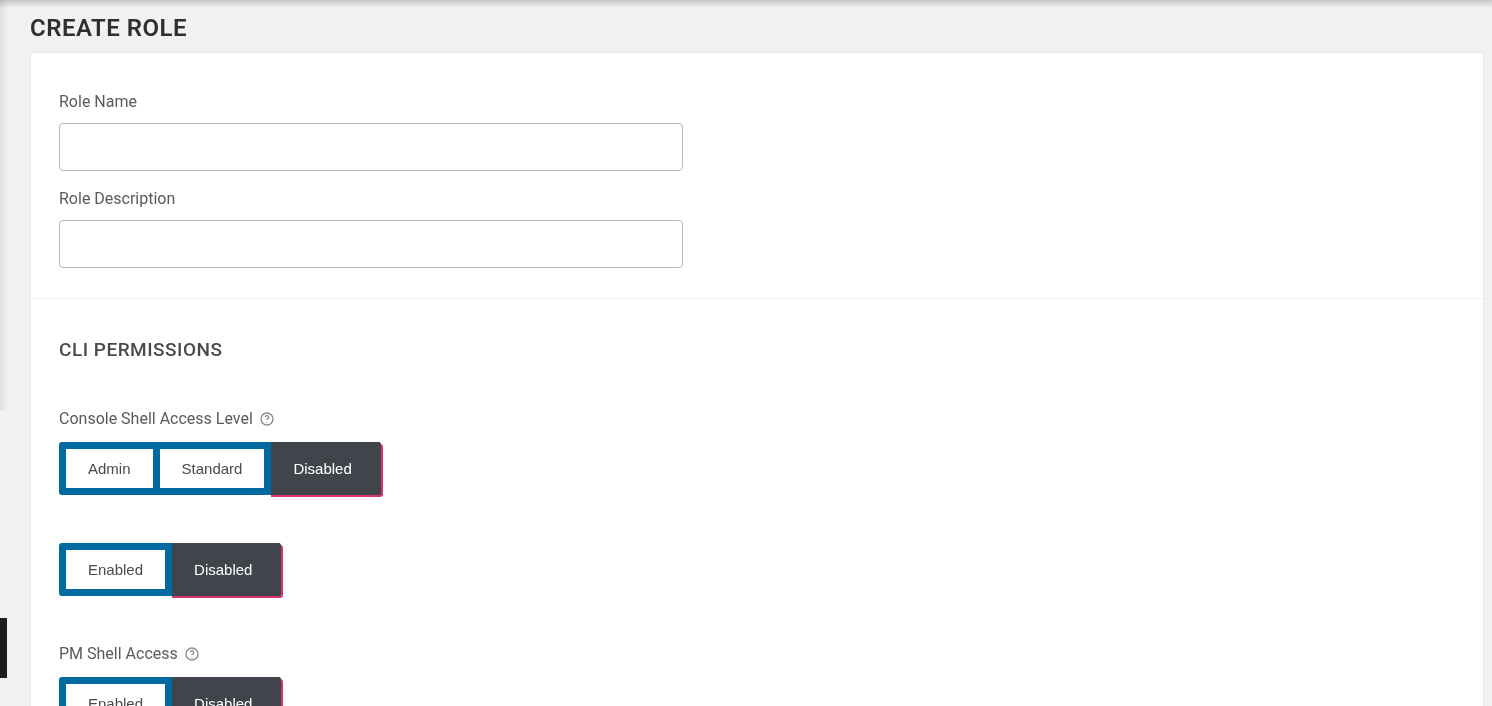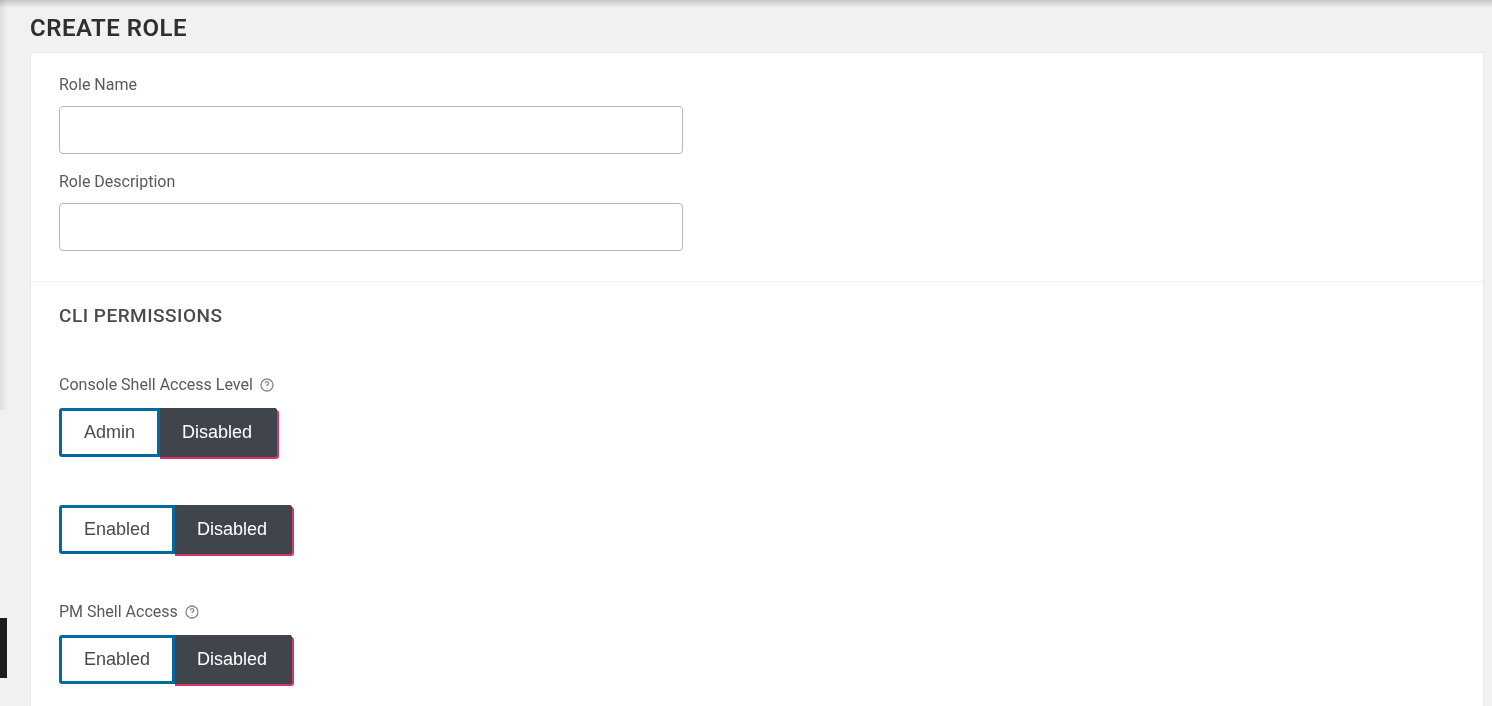--- a/index.html
+++ b/index.html
@@ -55,21 +55,21 @@
     margin: 0;
     padding: 14px 0 10px 22px;
     text-transform: uppercase;
   }
   .panel {
     background: #ffffff;
     border: 1px solid #e9e9e9;
     margin: 0 8px 0 22px;
   }
   .panel-section {
-    padding: 22px 28px 24px 28px;
+    padding: 39px 28px 24px 28px;
   }
   .panel-section + .panel-section {
     border-top: 1px solid #eeeeee;
   }
   .field-group { margin-bottom: 18px; }
   .field-label {
     font-size: 16px;
     color: #5a5a5a;
     margin-bottom: 12px;
     display: flex;
@@ -111,24 +111,24 @@
     width: 16px; height: 16px;
     color: #8a8a8a;
   }
   .help-icon svg { width: 16px; height: 16px; }
   .seg-group {
     display: inline-flex;
     border-radius: 3px;
     overflow: visible;
   }
   .seg-btn {
-    border: 3px solid #0369a1;
+    border: 7px solid #0369a1;
     background: #ffffff;
     color: #4a4a4a;
-    font-size: 18px;
+    font-size: 15px;
     padding: 11px 22px;
     cursor: pointer;
     position: relative;
     margin: 0;
   }
   .seg-btn + .seg-btn { border-left: none; }
   .seg-btn:first-child { border-top-left-radius: 3px; border-bottom-left-radius: 3px; }
   .seg-btn:last-child { border-top-right-radius: 3px; border-bottom-right-radius: 3px; }
   .seg-btn.active {
     background: #3f454b;
@@ -170,20 +170,21 @@
             <span class="help-icon">
               <svg viewBox="0 0 24 24" fill="none" stroke="currentColor" stroke-width="2">
                 <circle cx="12" cy="12" r="9"></circle>
                 <path d="M9.5 9.5a2.5 2.5 0 1 1 3.5 2.3c-.9.4-1 .9-1 1.7"></path>
                 <circle cx="12" cy="17" r="0.8" fill="currentColor" stroke="none"></circle>
               </svg>
             </span>
           </div>
           <div class="seg-group">
             <button type="button" class="seg-btn">Admin</button>
+            <button type="button" class="seg-btn">Standard</button>
             <button type="button" class="seg-btn active">Disabled</button>
           </div>
         </div>
 
         <div class="perm-group">
           <div class="seg-group">
             <button type="button" class="seg-btn">Enabled</button>
             <button type="button" class="seg-btn active">Disabled</button>
           </div>
         </div>

